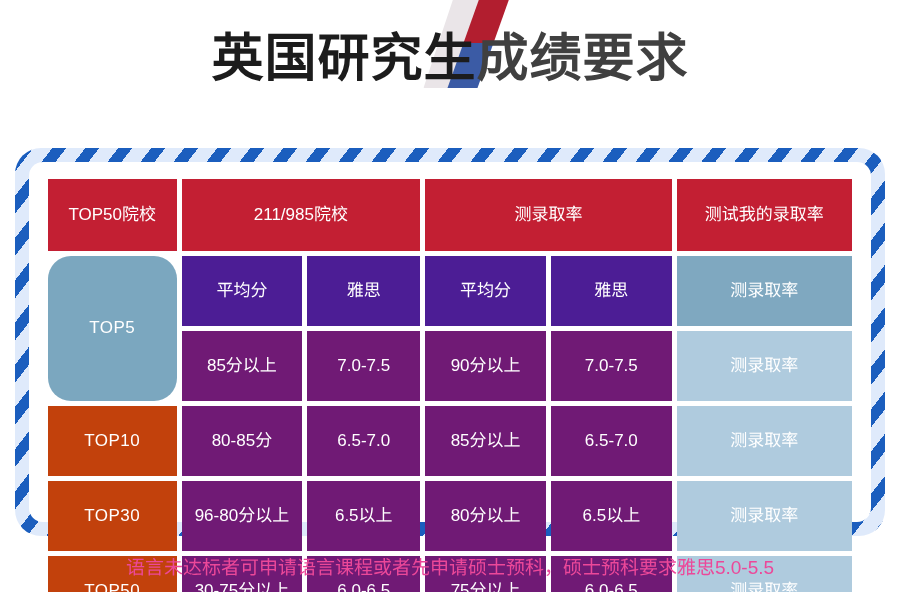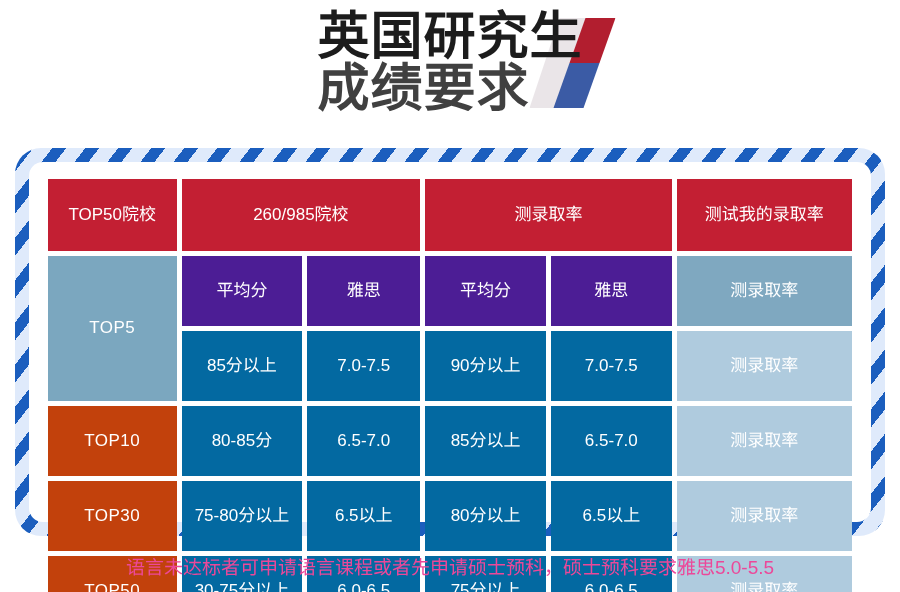--- a/index.html
+++ b/index.html
@@ -20,28 +20,27 @@
   .title-area {
     position: absolute;
     left: 0;
     top: 0;
     width: 900px;
     height: 128px;
   }
   .title-wrap {
     position: absolute;
     left: 50%;
-    top: 20px;
+    top: 0;
     transform: translateX(-50%);
     height: 84px;
     display: flex;
-    align-items: flex-start;
+    align-items: flex-end;
     justify-content: center;
     white-space: nowrap;
-    flex-direction: column;
   }
   .title-slash {
     position: absolute;
     left: 212px;
     top: -2px;
     width: 86px;
     height: 90px;
     pointer-events: none;
   }
   .title-text {
@@ -116,23 +115,24 @@
     background: #c2410c;
     color: #ffffff;
     font-size: 21px;
     letter-spacing: 0.5px;
   }
   .rowlabel-big {
     background: #7BA7BF;
     color: #ffffff;
     font-size: 21px;
     letter-spacing: 0.5px;
+    border-radius: 23px;
   }
   .cell {
-    background: #0369a1;
+    background: #701a75;
     color: #ffffff;
     font-size: 16px;
     height: 46px;
     margin-top: 20px;
   }
   .cta {
     background: #AFCBDE;
     color: #1F3C6E;
     font-size: 19px;
     height: 46px;
@@ -183,21 +183,21 @@
         <col style="width:15.5%">
         <col style="width:14.5%">
         <col style="width:15.5%">
         <col style="width:15.5%">
         <col style="width:22.5%">
       </colgroup>
 
       <tbody>
           <tr>
         <td class="hd">TOP50院校</td>
-        <td class="hd" colspan="2">260/985院校</td>
+        <td class="hd" colspan="2">211/985院校</td>
         <td class="hd" colspan="2">测录取率</td>
         <td class="hd">测试我的录取率</td>
       </tr>
 
       <tr>
         <td class="rowlabel-big" rowspan="2">TOP5</td>
         <td class="subhd">平均分</td>
         <td class="subhd">雅思</td>
         <td class="subhd">平均分</td>
         <td class="subhd">雅思</td>
@@ -216,21 +216,21 @@
         <td class="rowlabel">TOP10</td>
         <td class="cell">80-85分</td>
         <td class="cell">6.5-7.0</td>
         <td class="cell">85分以上</td>
         <td class="cell">6.5-7.0</td>
         <td class="cta">测录取率</td>
       </tr>
 
       <tr>
         <td class="rowlabel">TOP30</td>
-        <td class="cell">75-80分以上</td>
+        <td class="cell">96-80分以上</td>
         <td class="cell">6.5以上</td>
         <td class="cell">80分以上</td>
         <td class="cell">6.5以上</td>
         <td class="cta">测录取率</td>
       </tr>
 
       <tr>
         <td class="rowlabel">TOP50</td>
         <td class="cell">30-75分以上</td>
         <td class="cell">6.0-6.5</td>

